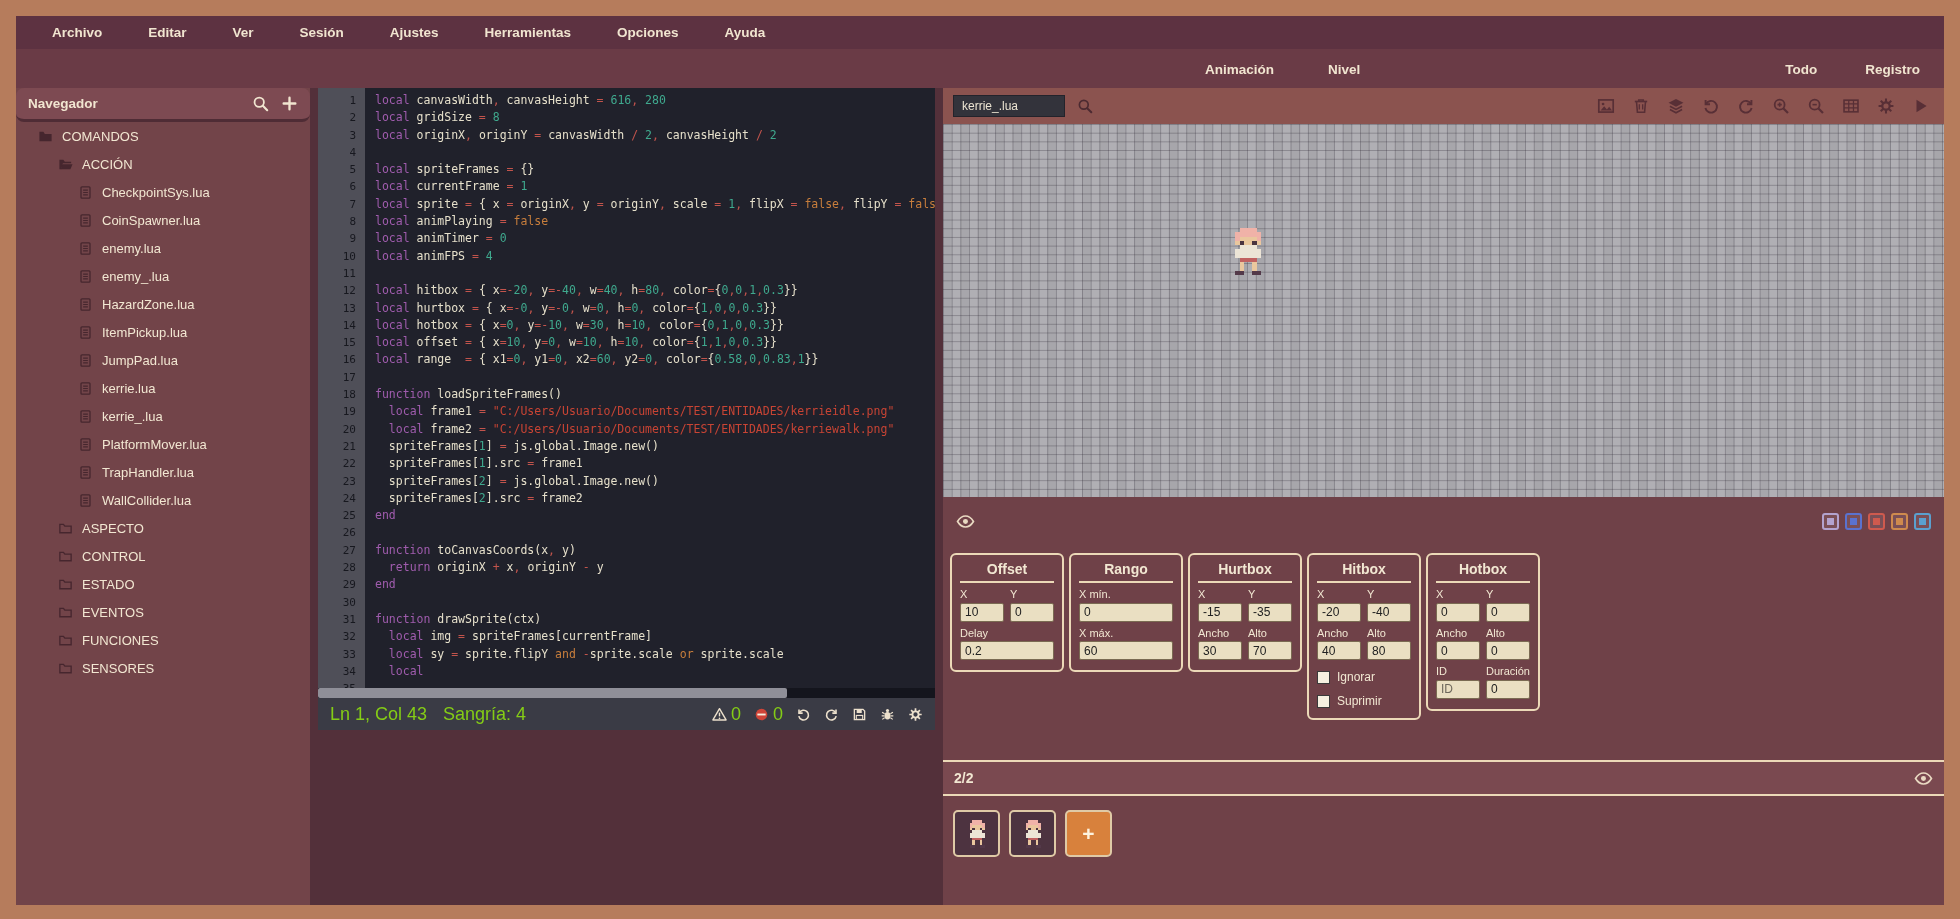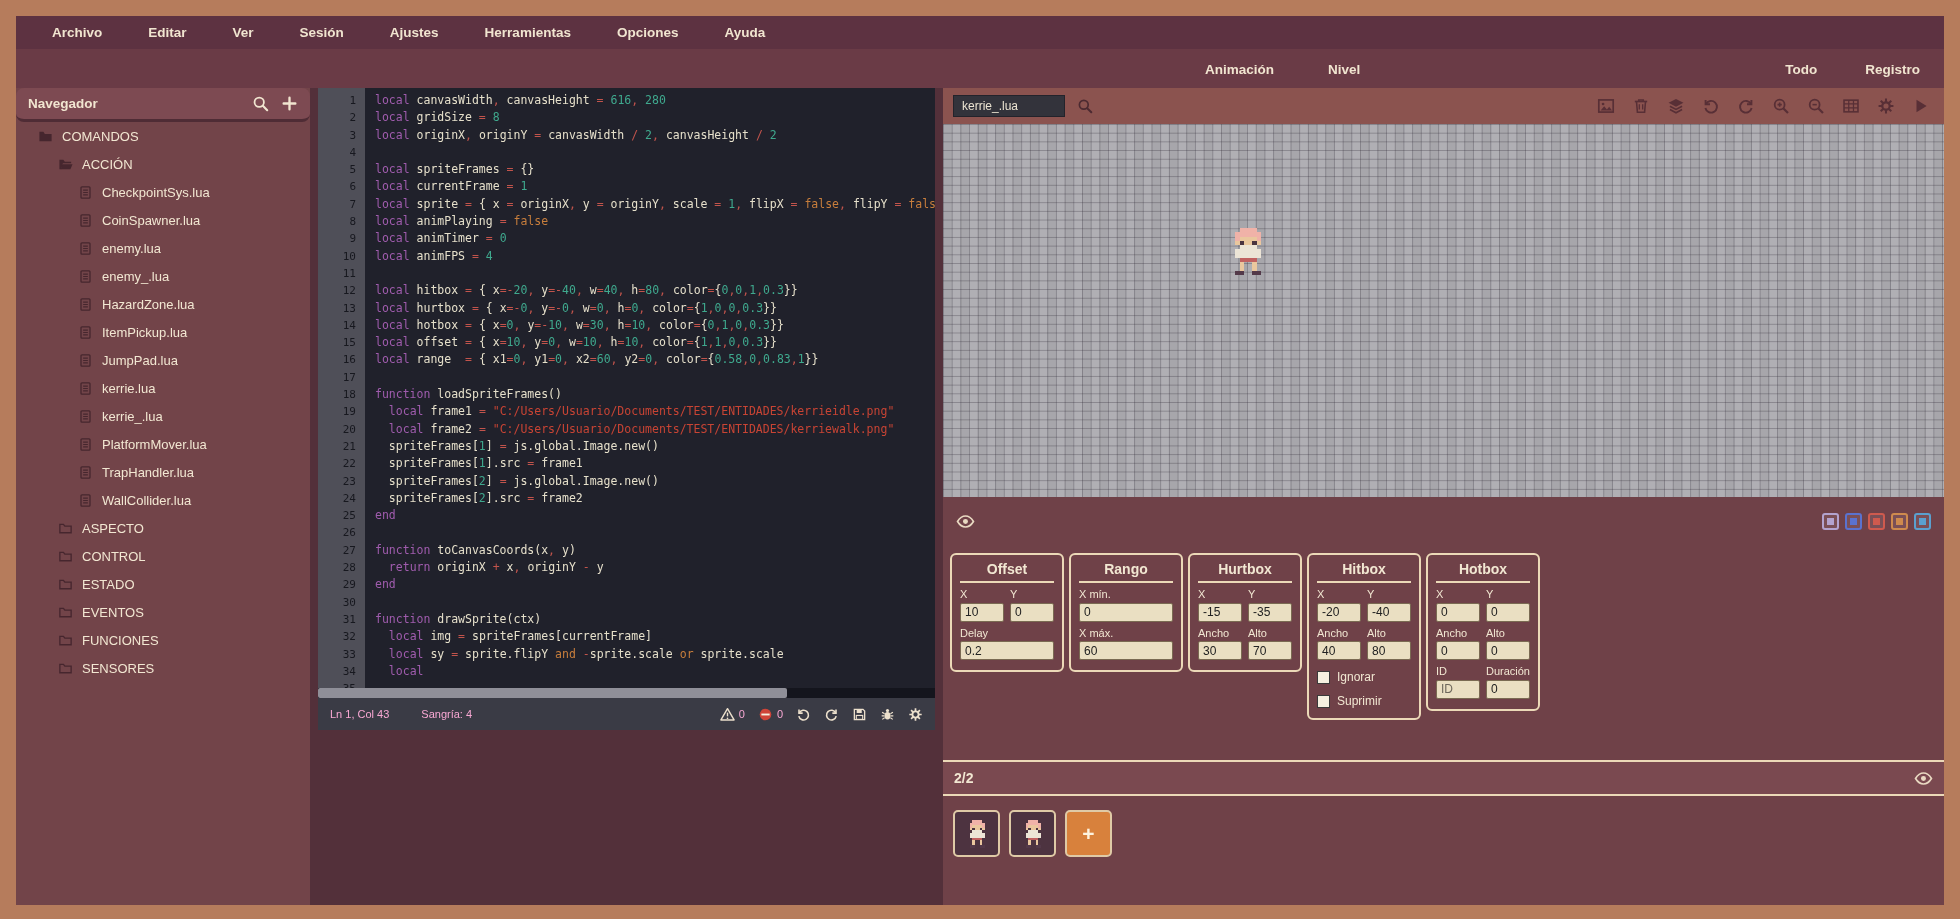--- a/index.html
+++ b/index.html
@@ -42,21 +42,21 @@
   .code { flex:1; padding:4px 0 0 10px; overflow:hidden; }
   .code-line { height:17.3px; line-height:17.3px; white-space:pre; font-family:"DejaVu Sans Mono", monospace; font-size:11.5px; }
   .tk-k { color:#a05cae; }
   .tk-i { color:#e6e0cb; }
   .tk-o { color:#c2544c; }
   .tk-n { color:#3fa98e; }
   .tk-s { color:#c84434; }
   .tk-b { color:#c87e3c; }
   .hscroll { position:absolute; left:0; right:0; bottom:0; height:10px; background:#14151d; }
   .hthumb { width:76%; height:100%; background:#8f8f98; border-radius:2px; }
-  .statusbar { height:32px; flex:0 0 auto; background:#3a3b45; display:flex; align-items:center; gap:32px; padding:0 12px; color:#f9a8d4; font-size:11px; }
+  .statusbar { height:32px; flex:0 0 auto; background:#3a3b45; display:flex; align-items:center; gap:16px; padding:0 12px; color:#84cc16; font-size:18px; }
   .status-icons { margin-left:auto; display:flex; align-items:center; gap:13px; }
   .sgroup { display:flex; align-items:center; gap:4px; }
   .sicon { width:15px; height:15px; display:inline-block; color:#ece0cc; }
   .sicon.ic-no-entry { color:#cf4438; }
 
   
   .right-col { flex:1; background:#6f4148; display:flex; flex-direction:column; overflow:hidden; }
   .right-toolbar { height:36px; flex:0 0 auto; background:#8b534f; display:flex; align-items:center; gap:12px; padding:0 10px; }
   .file-search { width:112px; height:22px; background:#33333b; border:1px solid #23232b; color:#ece4d2; font-size:12px; padding:0 8px; font-family:"Liberation Sans", sans-serif; }
   .rt-search { width:16px; height:16px; color:#4c2a31; }

